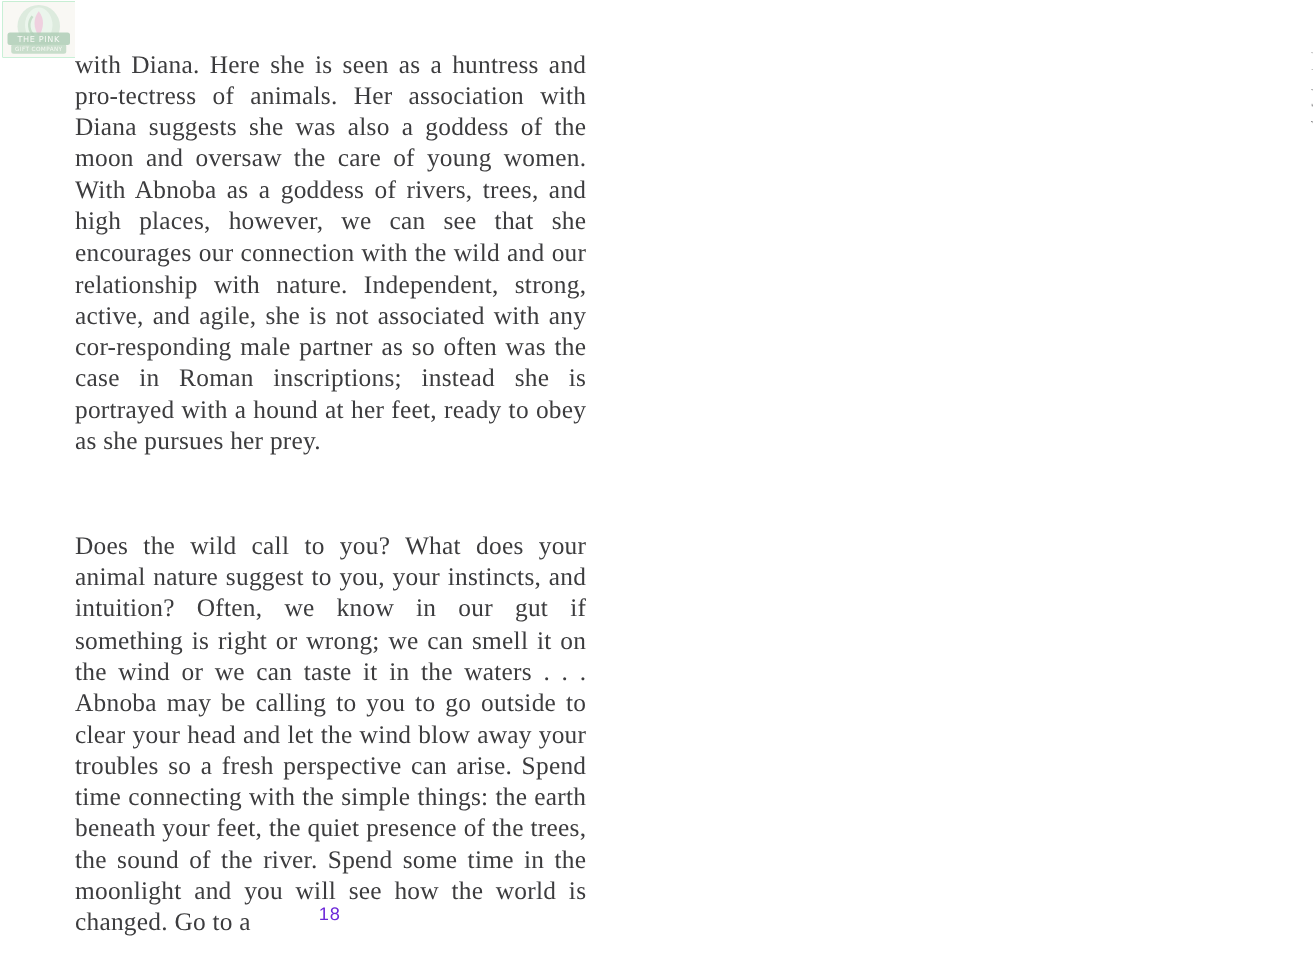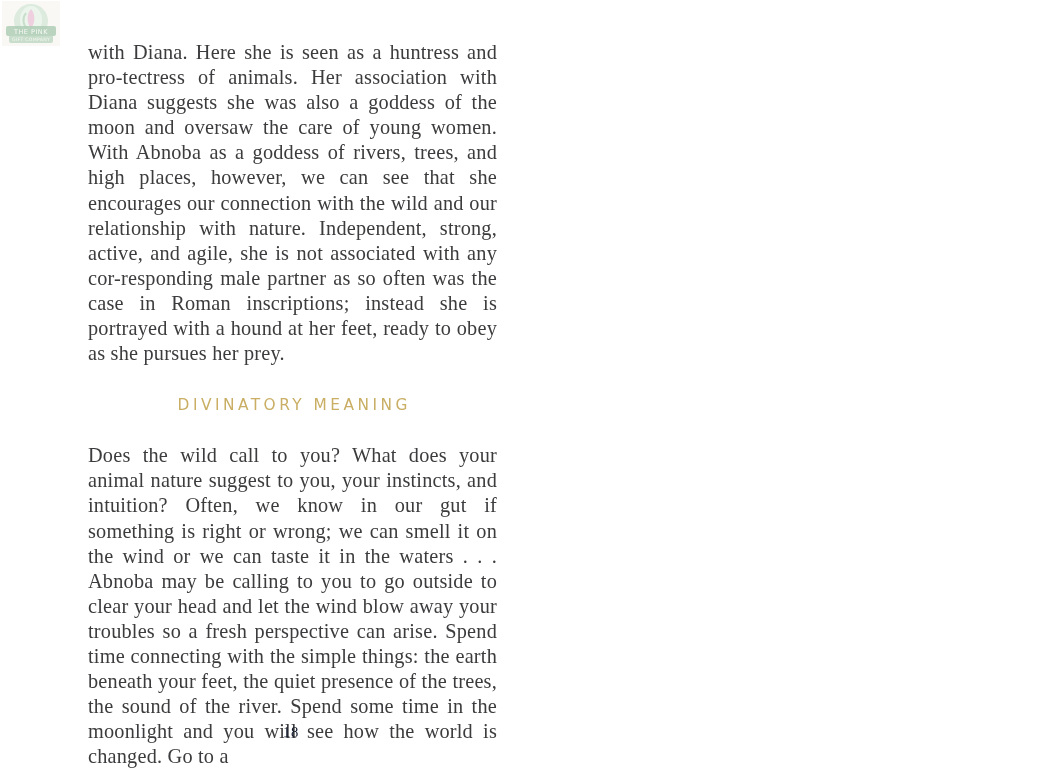--- a/index.html
+++ b/index.html
@@ -28,21 +28,20 @@
     background: #22c55e;
     overflow: hidden;
   }
   .watermark svg { display: block; }
 
   
   .spread {
     position: absolute;
     inset: 0;
     display: flex;
-    margin-left: 28px;
   }
   .page {
     position: relative;
     flex: 1 1 50%;
     height: 769px;
   }
 
   .col-inner-left {
     position: absolute;
     left: 60px;
@@ -82,23 +81,23 @@
     text-align: center;
     text-indent: 0.225em;
   }
   .gap-before-head { height: 30px; }
   .gap-after-head  { height: 29px; }
 
   
   .folio {
     position: absolute;
     top: 724px;
-    font-family: Liberation Serif, serif;
+    font-family: Liberation Sans, sans-serif;
     font-size: 14.6px;
-    color: #0f172a;
+    color: #6d28d9;
     letter-spacing: 0.04em;
   }
   .folio-left  { left: 255px; }
 </style>
 </head>
 <body>
 
 <div class="watermark">
   <svg width="58" height="45" viewBox="0 0 58 45">
     <rect x="0" y="0" width="58" height="45" fill="#f5f4ec"></rect>
@@ -115,21 +114,20 @@
 
 <div class="spread">
 
   <div class="page">
     <div class="col-inner-left">
 
       <p class="body">with Diana. Here she is seen as a huntress and pro-tectress of animals. Her association with Diana suggests she was also a goddess of the moon and oversaw the care of young women. With Abnoba as a goddess of rivers, trees, and high places, however, we can see that she encourages our connection with the wild and our relationship with nature. Independent, strong, active, and agile, she is not associated with any cor-responding male partner as so often was the case in Roman inscriptions; instead she is portrayed with a hound at her feet, ready to obey as she pursues her prey.</p>
 
       <div class="gap-before-head"></div>
 
-      <h2 class="section-head" style="color: rgb(201, 174, 100);">DIVINATORY MEANING</h2>
 
       <div class="gap-after-head"></div>
 
       <p class="body ragged">Does the wild call to you? What does your animal nature suggest to you, your instincts, and intuition? Often, we know in our gut if something is right or wrong; we can smell it on the wind or we can taste it in the waters . . . Abnoba may be calling to you to go outside to clear your head and let the wind blow away your troubles so a fresh perspective can arise. Spend time connecting with the simple things: the earth beneath your feet, the quiet presence of the trees, the sound of the river. Spend some time in the moonlight and you will see how the world is changed. Go to a</p>
     </div>
 
     <div class="folio folio-left">18</div>
   </div>
 
   <div class="page">

